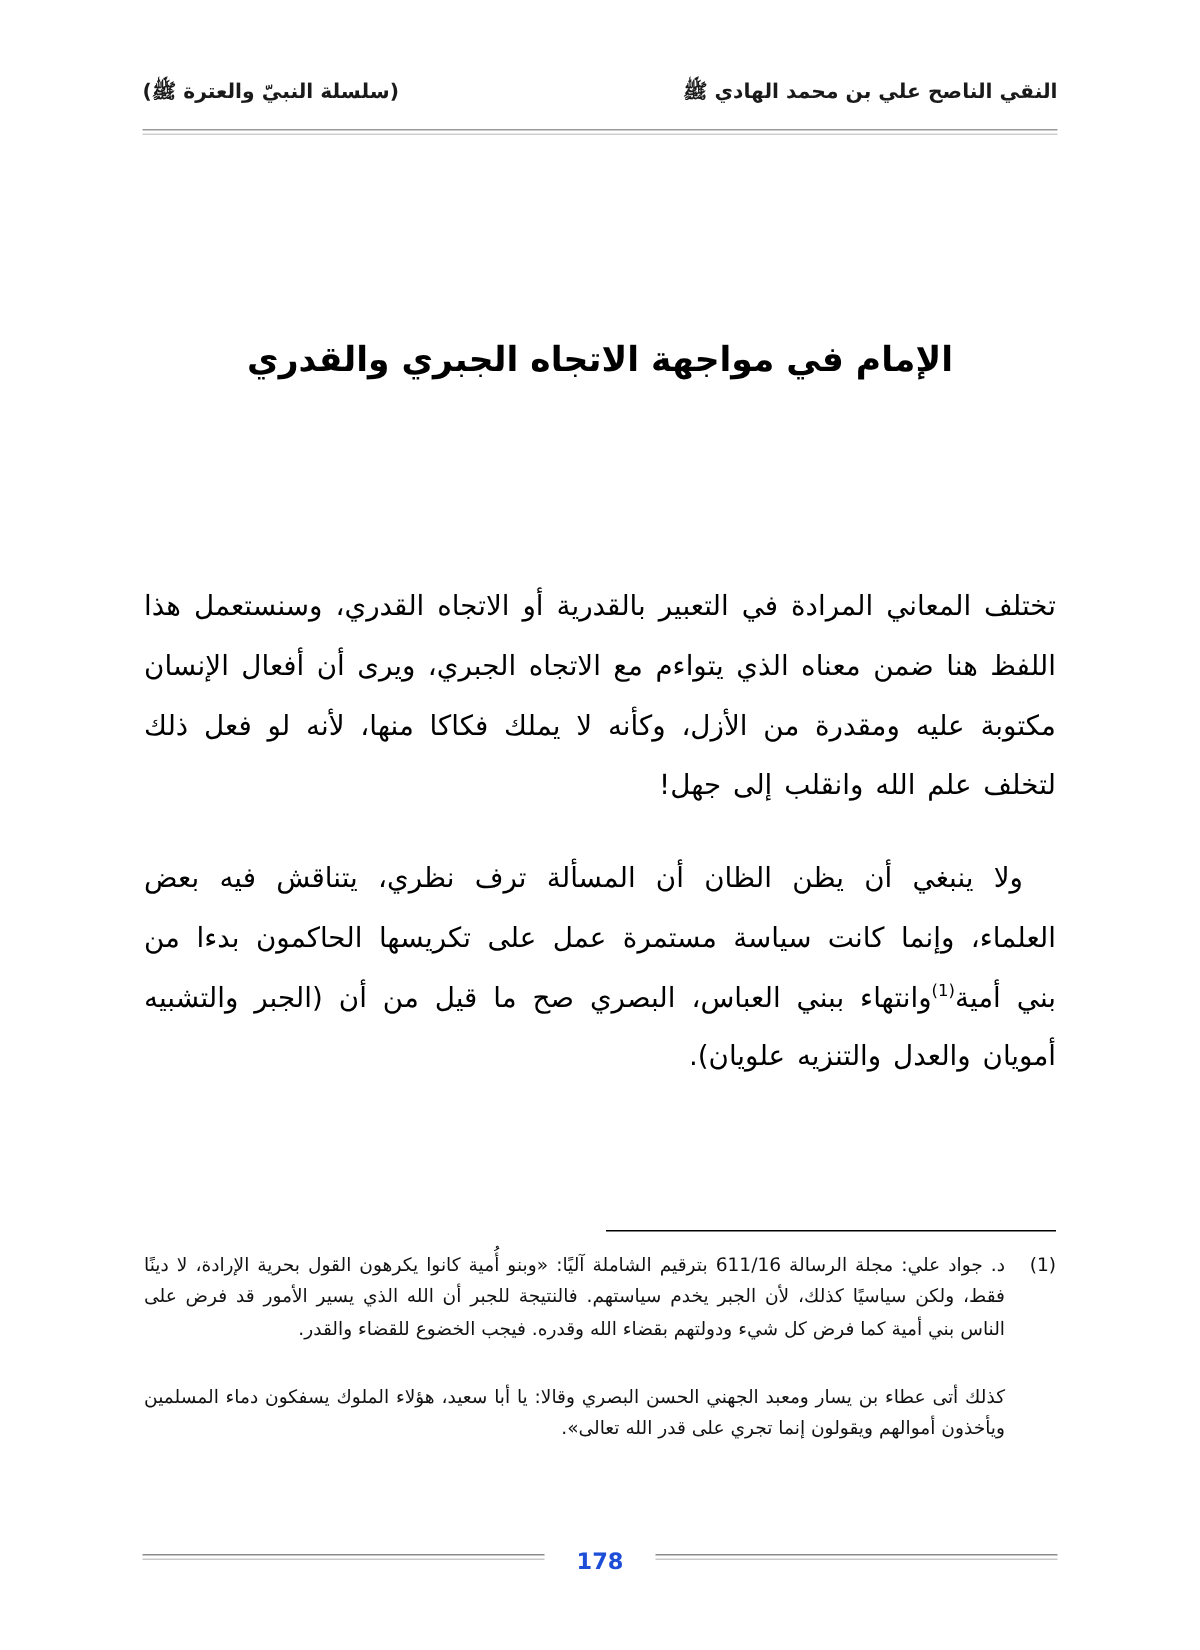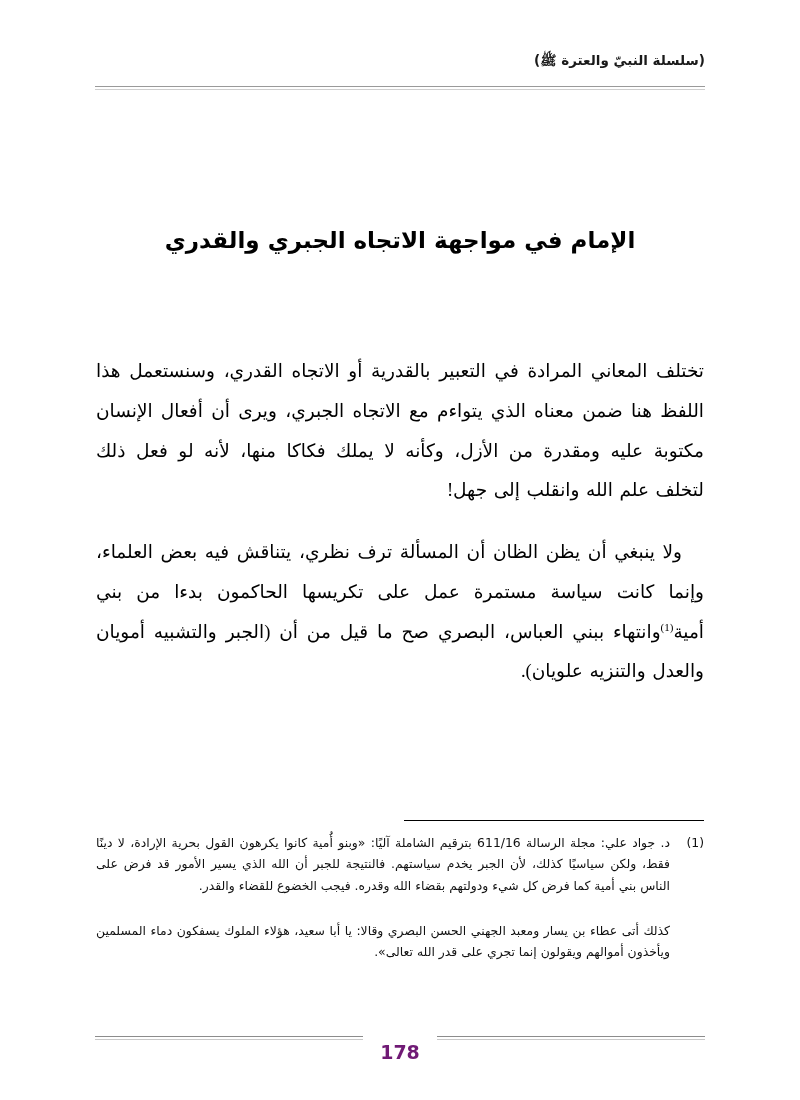--- a/index.html
+++ b/index.html
@@ -77,26 +77,25 @@
   .title-sub {
     font-size: 23px;
     font-weight: bold;
     color: #000000;
     line-height: 1.6;
   }
 
   
   .body {
     position: absolute;
-    top: 352px;
+    top: 385px;
     left: 96px;
     right: 96px;
     direction: rtl;
     text-align: justify;
-    font-family: Liberation Serif, serif;
   }
   .para {
     font-size: 18.5px;
     line-height: 2.15;
     color: #000000;
     text-align: justify;
     text-justify: inter-word;
     margin: 0 0 14px 0;
     word-spacing: 2px;
   }
@@ -174,37 +173,38 @@
     right: 0;
     width: 268px;
   }
   .footer-line.thin {
     background: #c9c9c9;
     top: 17px;
   }
   .page-number {
     position: absolute;
     left: 50%;
-    top: 16px;
+    top: 5px;
     transform: translateX(-50%);
-    font-size: 19px;
-    font-weight: bold;
-    color: #701a75;
+    font-size: 15px;
+    font-weight: bold;
+    color: #1d4ed8;
     background: #ffffff;
     padding: 0 14px;
     line-height: 28px;
   }
 </style>
 </head>
 <body>
 
 <div class="page">
 
   <div class="header">
     <div class="header-row">
+      <span class="header-right">النقي الناصح علي بن محمد الهادي ﷺ</span>
       <span class="header-left">(سلسلة النبيّ والعترة ﷺ)</span>
     </div>
     <div class="header-rule"></div>
     <div class="header-rule second"></div>
   </div>
 
   <div class="title-block">
     <div class="title-sub">الإمام في مواجهة الاتجاه الجبري والقدري</div>
   </div>
 

